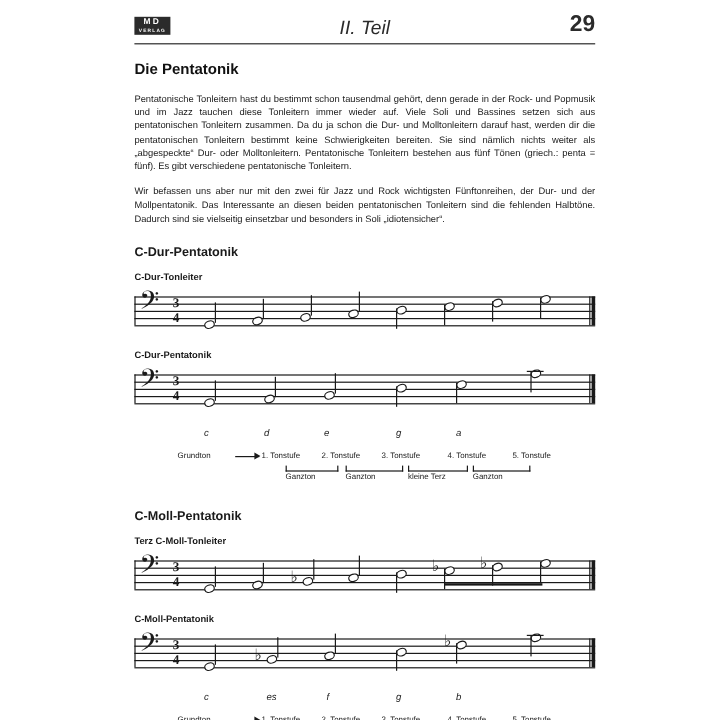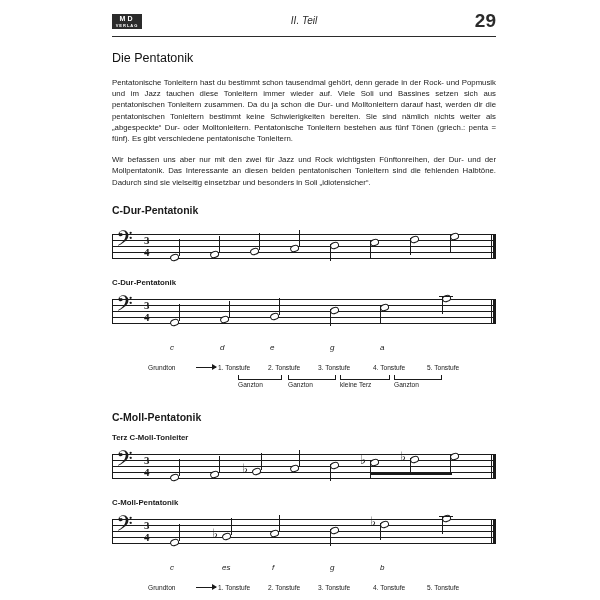--- a/index.html
+++ b/index.html
@@ -52,36 +52,36 @@
   }
   .logo .l1 { font-size: 7px; line-height: 8px; letter-spacing: 2px;}
   .logo .l2 { font-size: 4px; line-height: 5px; letter-spacing: 1px;}
   .header-title {
     position: absolute;
     left: 0;
     right: 0;
     top: 1px;
     text-align: center;
     font-style: italic;
-    font-size: 10px;
+    font-size: 16px;
     color: #2b2b2b;
   }
   .page-num {
     position: absolute;
     right: 0;
     top: -4px;
     font-size: 19px;
     font-weight: bold;
     color: #2b2b2b;
   }
 
   
   h1.title {
     font-size: 12.5px;
-    font-weight: normal;
+    font-weight: bold;
     margin: 4px 0 12px 0;
     color: #111;
   }
   p.body {
     font-size: 7.8px;
     line-height: 11.2px;
     text-align: justify;
     margin: 0 0 10px 0;
     color: #1a1a1a;
   }
@@ -270,20 +270,21 @@
     </div>
 
     <h1 class="title">Die Pentatonik</h1>
 
     <p class="body">Pentatonische Tonleitern hast du bestimmt schon tausendmal gehört, denn gerade in der Rock- und Popmusik und im Jazz tauchen diese Tonleitern immer wieder auf. Viele Soli und Bassines setzen sich aus pentatonischen Tonleitern zusammen. Da du ja schon die Dur- und Molltonleitern darauf hast, werden dir die pentatonischen Tonleitern bestimmt keine Schwierigkeiten bereiten. Sie sind nämlich nichts weiter als „abgespeckte“ Dur- oder Molltonleitern. Pentatonische Tonleitern bestehen aus fünf Tönen (griech.: penta = fünf). Es gibt verschiedene pentatonische Tonleitern.</p>
     <p class="body">Wir befassen uns aber nur mit den zwei für Jazz und Rock wichtigsten Fünftonreihen, der Dur- und der Mollpentatonik. Das Interessante an diesen beiden pentatonischen Tonleitern sind die fehlenden Halbtöne. Dadurch sind sie vielseitig einsetzbar und besonders in Soli „idiotensicher“.</p>
 
     <h2 class="section">C-Dur-Pentatonik</h2>
 
     <div class="staff-block">
+      <h3 class="sub">C-Dur-Tonleiter</h3>
       <div class="staff">
         <div class="line" style="top:8px"></div>
         <div class="line" style="top:14px"></div>
         <div class="line" style="top:20px"></div>
         <div class="line" style="top:26px"></div>
         <div class="line" style="top:32px"></div>
         <div class="barline-l"></div>
         <span class="clef" style="top:2px">𝄢</span>
         <div class="timesig" style="left:32px;top:8px">
           <div>3</div>

